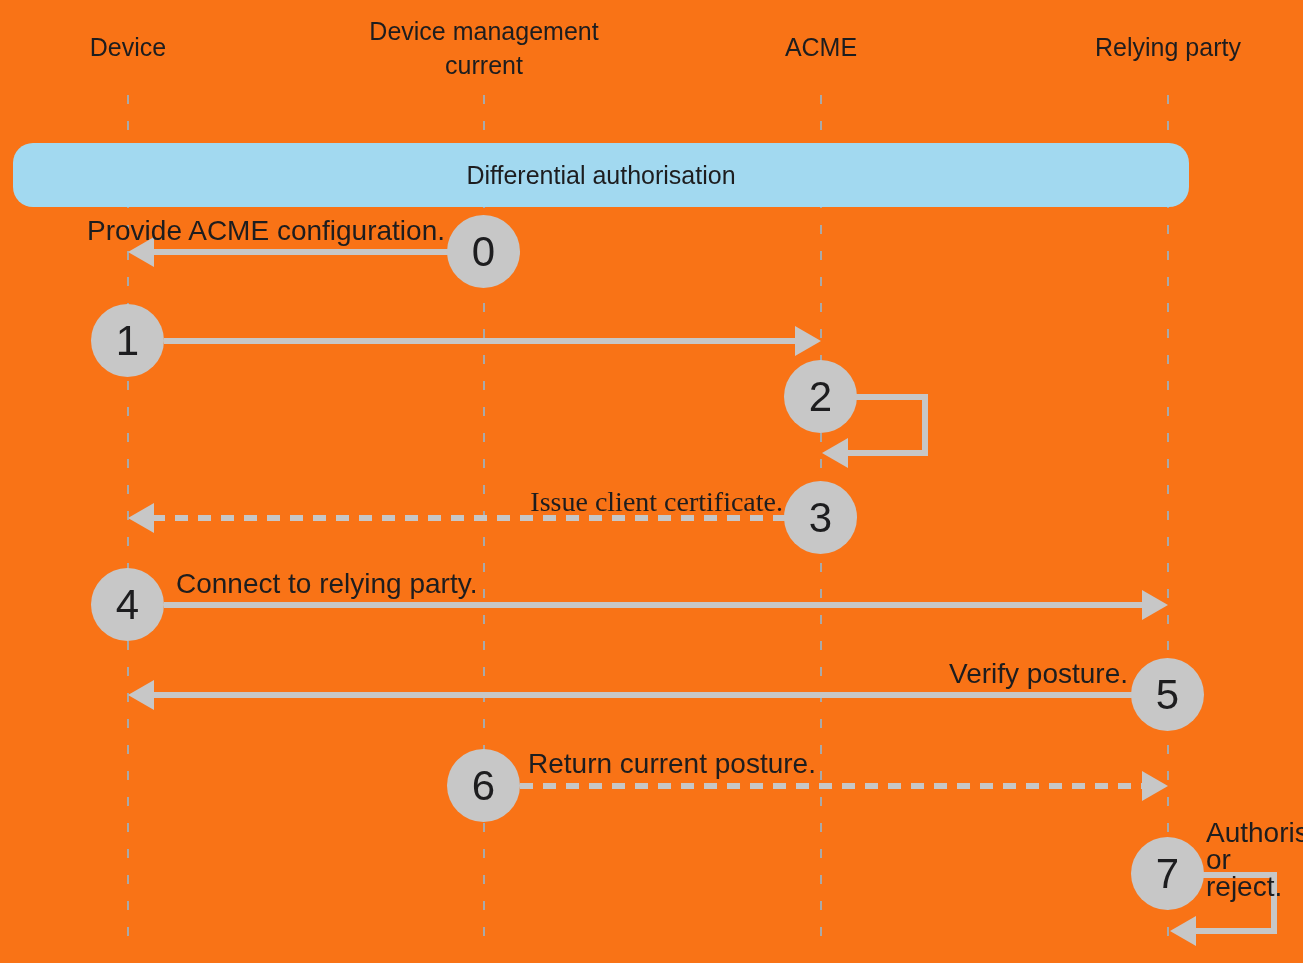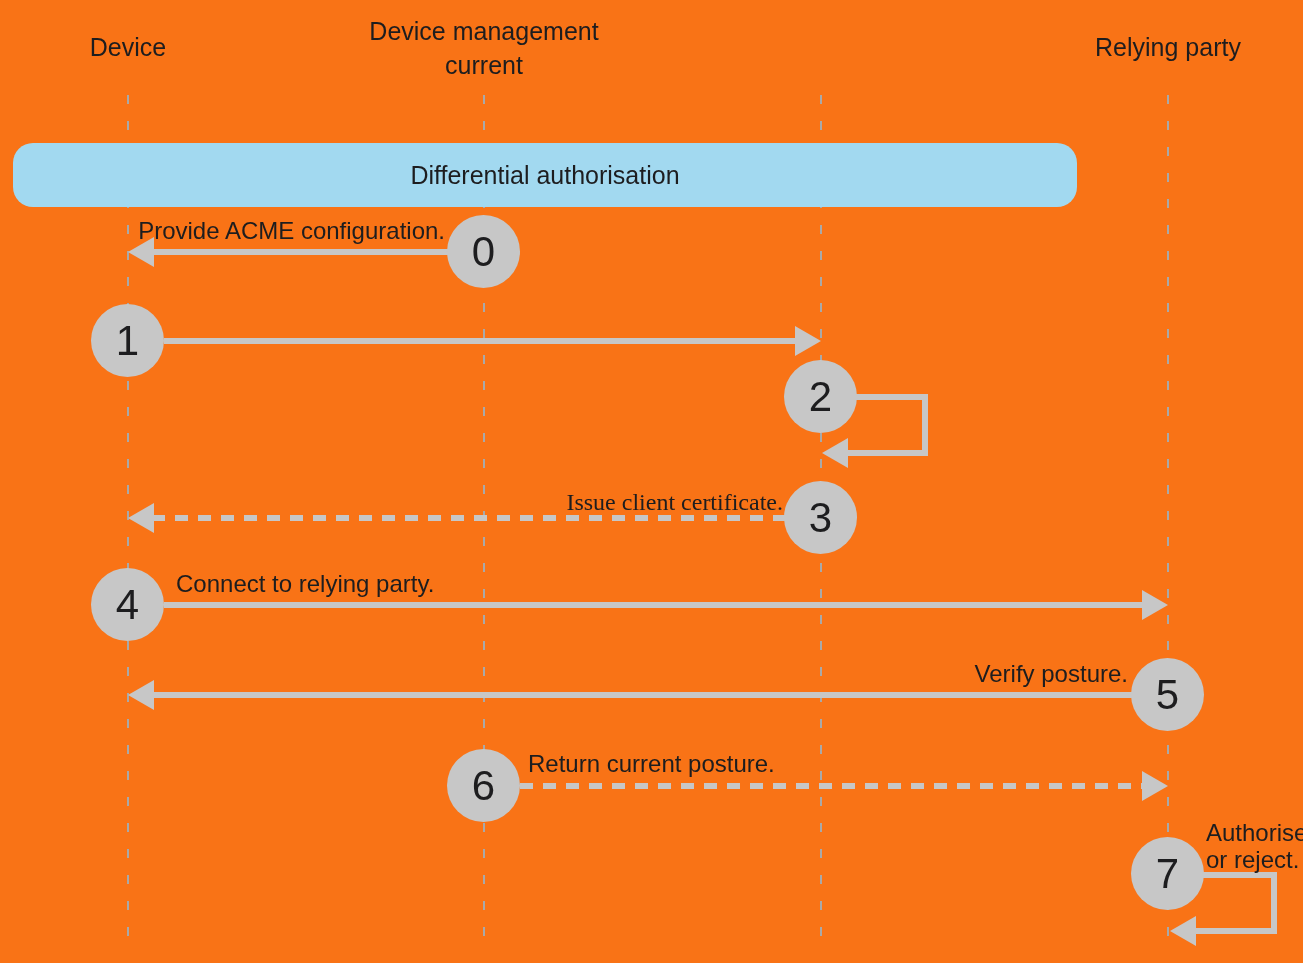--- a/index.html
+++ b/index.html
@@ -29,21 +29,21 @@
   .actor-label{
     position:absolute;width:300px;text-align:center;font-size:25px;line-height:34px;z-index:5;
   }
   #actor-device{left:-22px;top:30px;}
   #actor-dms{left:364px;top:14px;width:240px;}
   #actor-acme{left:671px;top:30px;}
   #actor-rp{left:1018px;top:30px;}
 
   
   #banner{
-    position:absolute;left:13px;top:143px;width:1064px;height:64px;border-radius:20px;
+    position:absolute;left:13px;top:143px;width:1176px;height:64px;border-radius:20px;
     background:var(--banner-bg);z-index:2;display:flex;align-items:center;justify-content:center;
     font-size:25px;
   }
 
   
   .msg-line{position:absolute;height:6px;background:var(--arrow-gray);z-index:3;}
   .msg-line.dashed{
     background:none;
     background-image:repeating-linear-gradient(90deg,var(--arrow-gray) 0 13px,transparent 13px 23px);
   }
@@ -89,21 +89,21 @@
   #circle-1{left:91px;top:304px;}
   #circle-2{left:784px;top:360px;}
   #circle-3{left:784px;top:481px;}
   #circle-4{left:91px;top:568px;}
   #circle-5{left:1131px;top:658px;}
   #circle-6{left:447px;top:749px;}
   #circle-7{left:1131px;top:837px;}
 
   
   .msg-label{
-    position:absolute;font-size:24px;line-height:24px;white-space:nowrap;z-index:5;
+    position:absolute;font-size:28px;line-height:24px;white-space:nowrap;z-index:5;
   }
   #label-0{right:858px;top:219px;}
   #label-1{left:176px;top:308px;}
   #label-2{left:860px;top:364px;}
   #label-3{right:520px;top:490px;font-family:Liberation Serif, serif;}
   #label-4{left:176px;top:572px;}
   #label-5{right:175px;top:662px;}
   #label-6{left:528px;top:752px;}
   #label-7{left:1206px;top:819px;width:104px;white-space:normal;line-height:27px;}
 </style>
@@ -112,20 +112,21 @@
 
 <div id="canvas">
 
   <div class="lifeline" id="lifeline-device"></div>
   <div class="lifeline" id="lifeline-dms"></div>
   <div class="lifeline" id="lifeline-acme"></div>
   <div class="lifeline" id="lifeline-rp"></div>
 
   <div class="actor-label" id="actor-device">Device</div>
   <div class="actor-label" id="actor-dms">Device management current</div>
+  <div class="actor-label" id="actor-acme">ACME</div>
   <div class="actor-label" id="actor-rp">Relying party</div>
 
   <div id="banner">
     <span>Differential authorisation</span>
   </div>
 
   <div class="msg-label" id="label-0">Provide ACME configuration.</div>
   <div class="msg-line" id="line-0"></div>
   <div class="head-left" id="head-0"></div>
   <div class="step-circle" id="circle-0">

